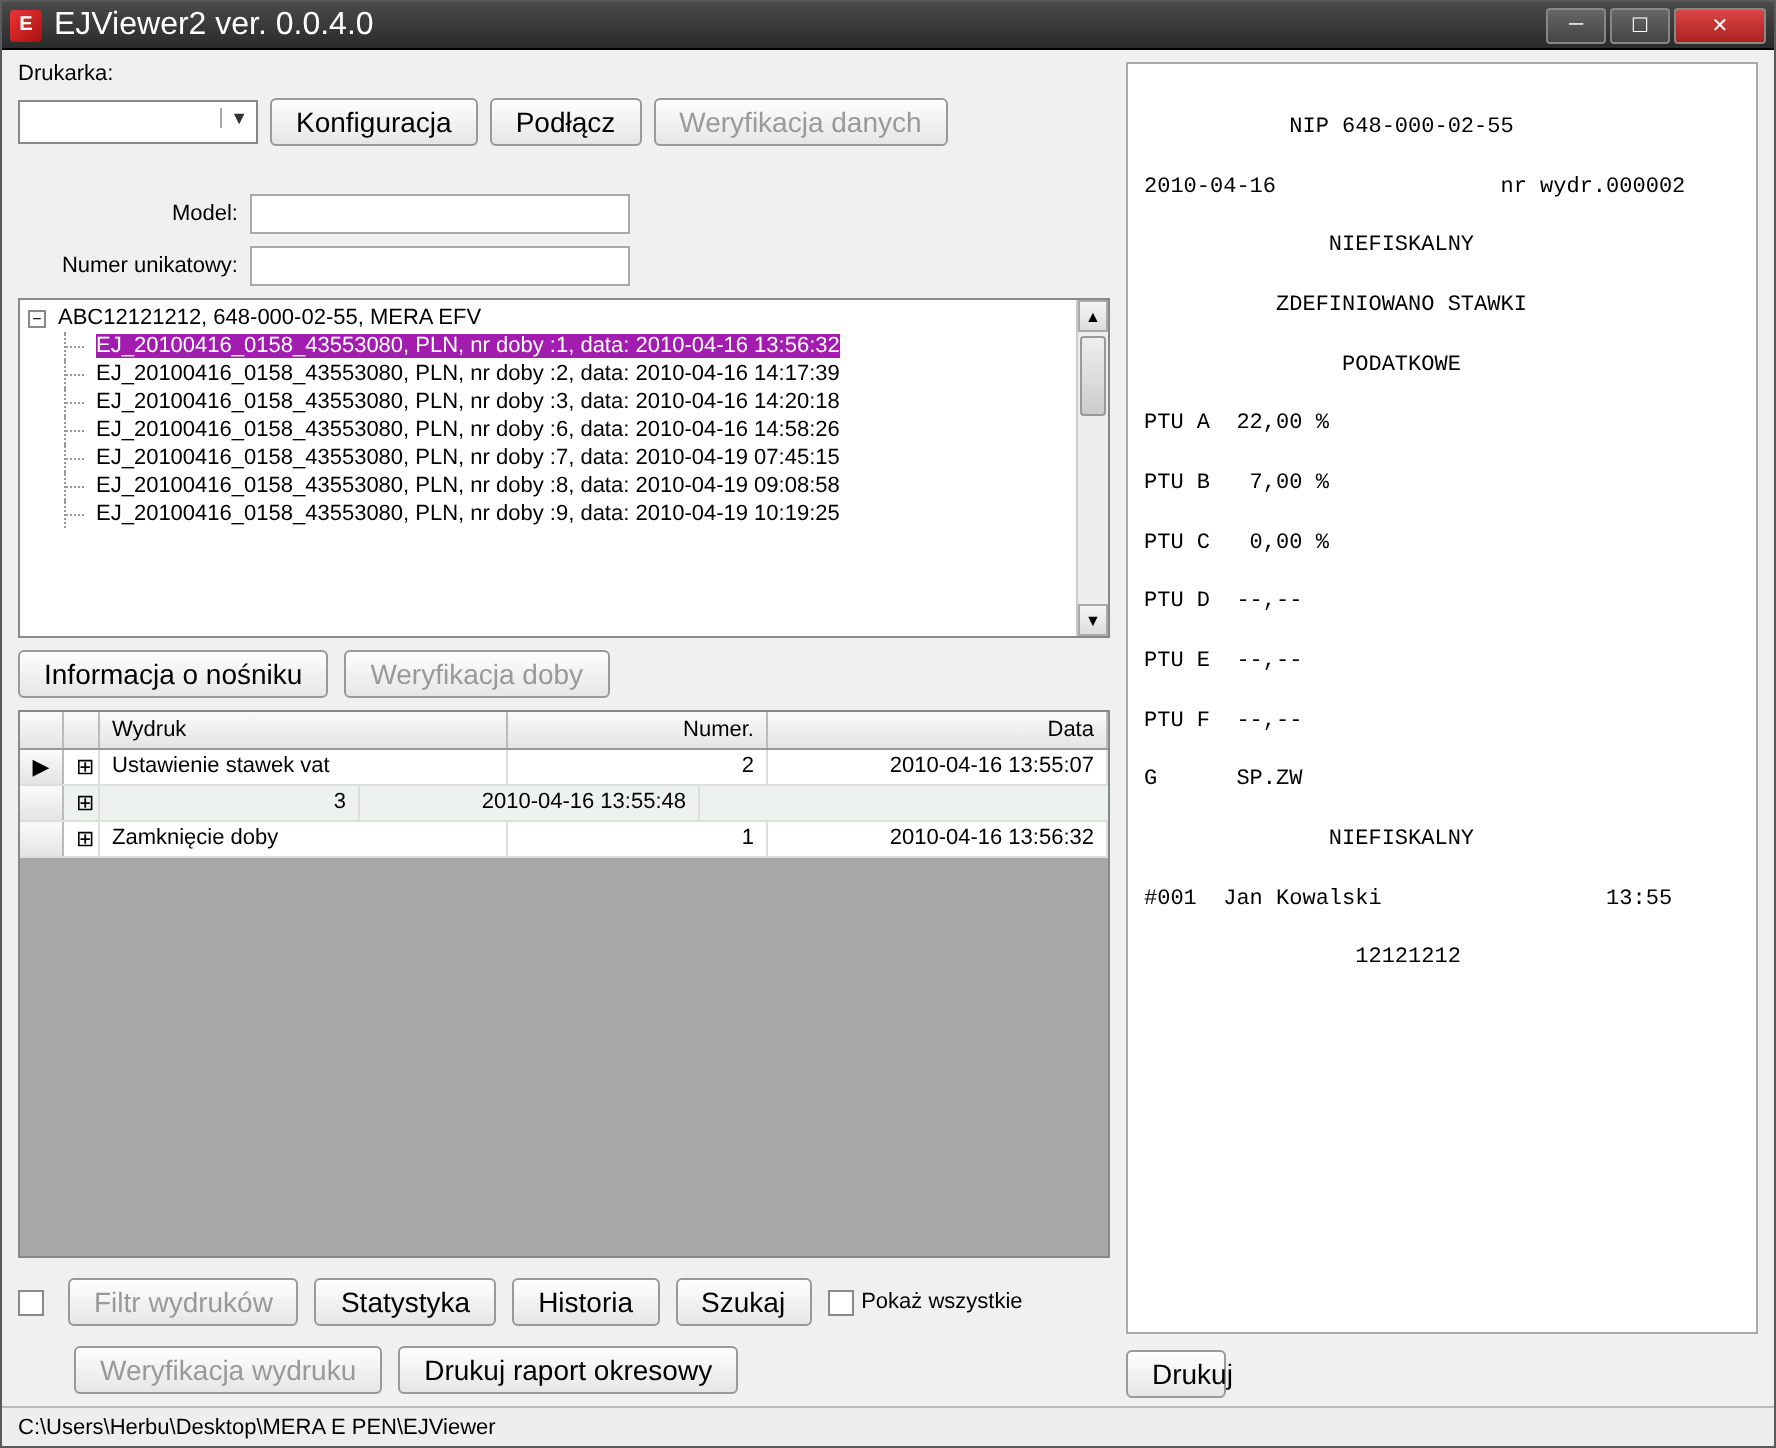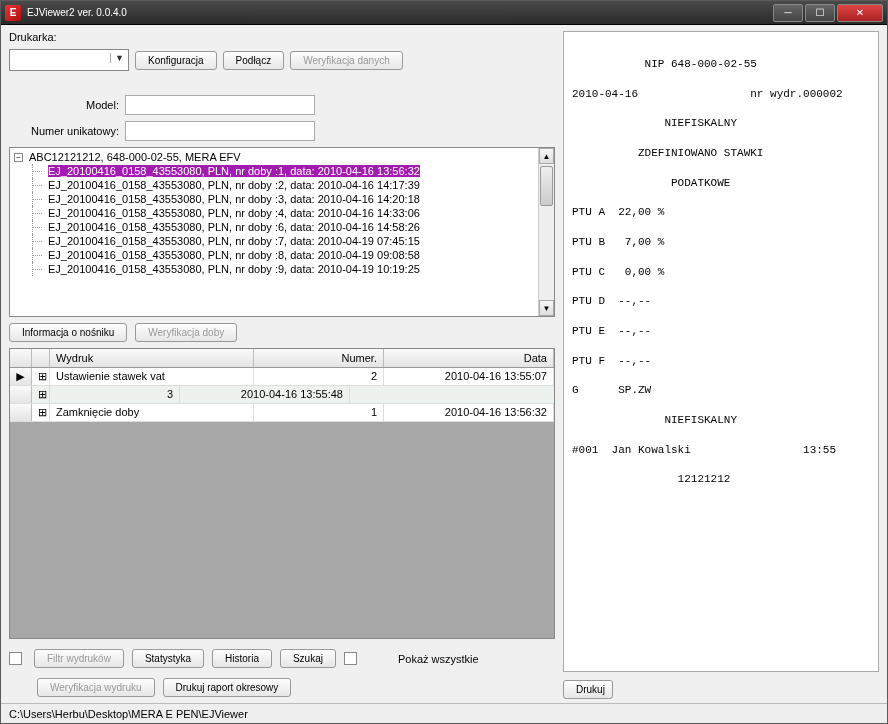--- a/index.html
+++ b/index.html
@@ -19,38 +19,38 @@
     }
     .titlebar {
       height: 24px;
       background: linear-gradient(#4a4a4a, #2a2a2a);
       color: #fff;
       display: flex; align-items: center;
       padding: 0 4px;
       border-bottom: 1px solid #000;
     }
     .titlebar-icon { width: 16px; height: 16px; background: linear-gradient(135deg,#e33,#a11); border-radius: 2px; margin-right: 6px; display: flex; align-items:center; justify-content:center; color:#fff; font-size:10px; font-weight:bold;}
-    .titlebar-title { flex: 1; font-size: 10px; }
+    .titlebar-title { flex: 1; font-size: 16px; }
     .titlebar-buttons { display: flex; gap: 2px; }
     .tb-btn { width: 30px; height: 18px; border: 1px solid #888; border-radius: 2px; display:flex; align-items:center; justify-content:center; color:#fff; font-size:10px; }
     .tb-min { background: linear-gradient(#666,#444); }
     .tb-max { background: linear-gradient(#666,#444); }
     .tb-close { background: linear-gradient(#d44,#a22); width: 46px; }
     .content { flex:1; display:flex; flex-direction:column; padding: 6px 8px 0 8px; }
     .top-area { display:flex; gap: 8px; flex:1; overflow:hidden; }
     .left-col { flex: 1; display:flex; flex-direction:column; gap: 6px; min-width:0;}
     .right-col { width: 316px; display:flex; flex-direction:column; gap:6px; }
     .row { display:flex; align-items:center; gap: 6px; }
     .label-right { width: 110px; text-align: right; }
     .btn {
       background: linear-gradient(#fefefe,#e6e6e6);
       border: 1px solid #999;
       border-radius: 3px;
       padding: 3px 12px;
-      font-size: 10px;
+      font-size: 14px;
       cursor: pointer;
     }
     .btn:disabled { color: #999; }
     .combo { width: 120px; height: 22px; border: 1px solid #888; background:#fff; position:relative; }
     .combo::after { content:"▼"; position:absolute; right:4px; top:3px; font-size:9px; color:#333; border-left:1px solid #aaa; padding-left:4px;}
     .textbox { height: 20px; border: 1px solid #aaa; background:#fff; }
     .tree-panel {
       border: 1px solid #888; background:#fff;
       height: 170px;
       overflow: hidden;
@@ -129,21 +129,20 @@
 
         <div class="tree-panel">
           <div class="tree-inner">
             <div class="tree-root">
               <span class="tree-toggle">−</span>
               <span>ABC12121212, 648-000-02-55, MERA EFV</span>
             </div>
             <div class="tree-item selected"><span class="txt">EJ_20100416_0158_43553080, PLN, nr doby :1, data: 2010-04-16 13:56:32</span></div>
             <div class="tree-item"><span class="txt">EJ_20100416_0158_43553080, PLN, nr doby :2, data: 2010-04-16 14:17:39</span></div>
             <div class="tree-item"><span class="txt">EJ_20100416_0158_43553080, PLN, nr doby :3, data: 2010-04-16 14:20:18</span></div>
-            <div class="tree-item"><span class="txt">EJ_20100416_0158_43553080, PLN, nr doby :4, data: 2010-04-16 14:33:06</span></div>
             <div class="tree-item"><span class="txt">EJ_20100416_0158_43553080, PLN, nr doby :6, data: 2010-04-16 14:58:26</span></div>
             <div class="tree-item"><span class="txt">EJ_20100416_0158_43553080, PLN, nr doby :7, data: 2010-04-19 07:45:15</span></div>
             <div class="tree-item"><span class="txt">EJ_20100416_0158_43553080, PLN, nr doby :8, data: 2010-04-19 09:08:58</span></div>
             <div class="tree-item"><span class="txt">EJ_20100416_0158_43553080, PLN, nr doby :9, data: 2010-04-19 10:19:25</span></div>
           </div>
           <div class="vscroll">
             <div class="btn-s">▲</div>
             <div class="thumb"></div>
             <div class="btn-s" style="position:absolute;bottom:0;left:0;right:0;">▼</div>
           </div>
@@ -186,21 +185,21 @@
           </div>
           <div class="grid-rest"></div>
         </div>
 
         <div class="buttons-row separator-row">
           <span class="checkbox"></span>
           <button class="btn" disabled="">Filtr wydruków</button>
           <button class="btn">Statystyka</button>
           <button class="btn">Historia</button>
           <button class="btn">Szukaj</button>
-          <span style="display:flex;align-items:center;gap:37px;">
+          <span style="display:flex;align-items:center;">
               <span class="checkbox"></span>
               <span>Pokaż wszystkie</span>
             </span>
         </div>
         <div class="buttons-row" style="padding-bottom:6px; padding-left:28px;">
           <button class="btn" disabled="">Weryfikacja wydruku</button>
           <button class="btn">Drukuj raport okresowy</button>
         </div>
       </div>
 

